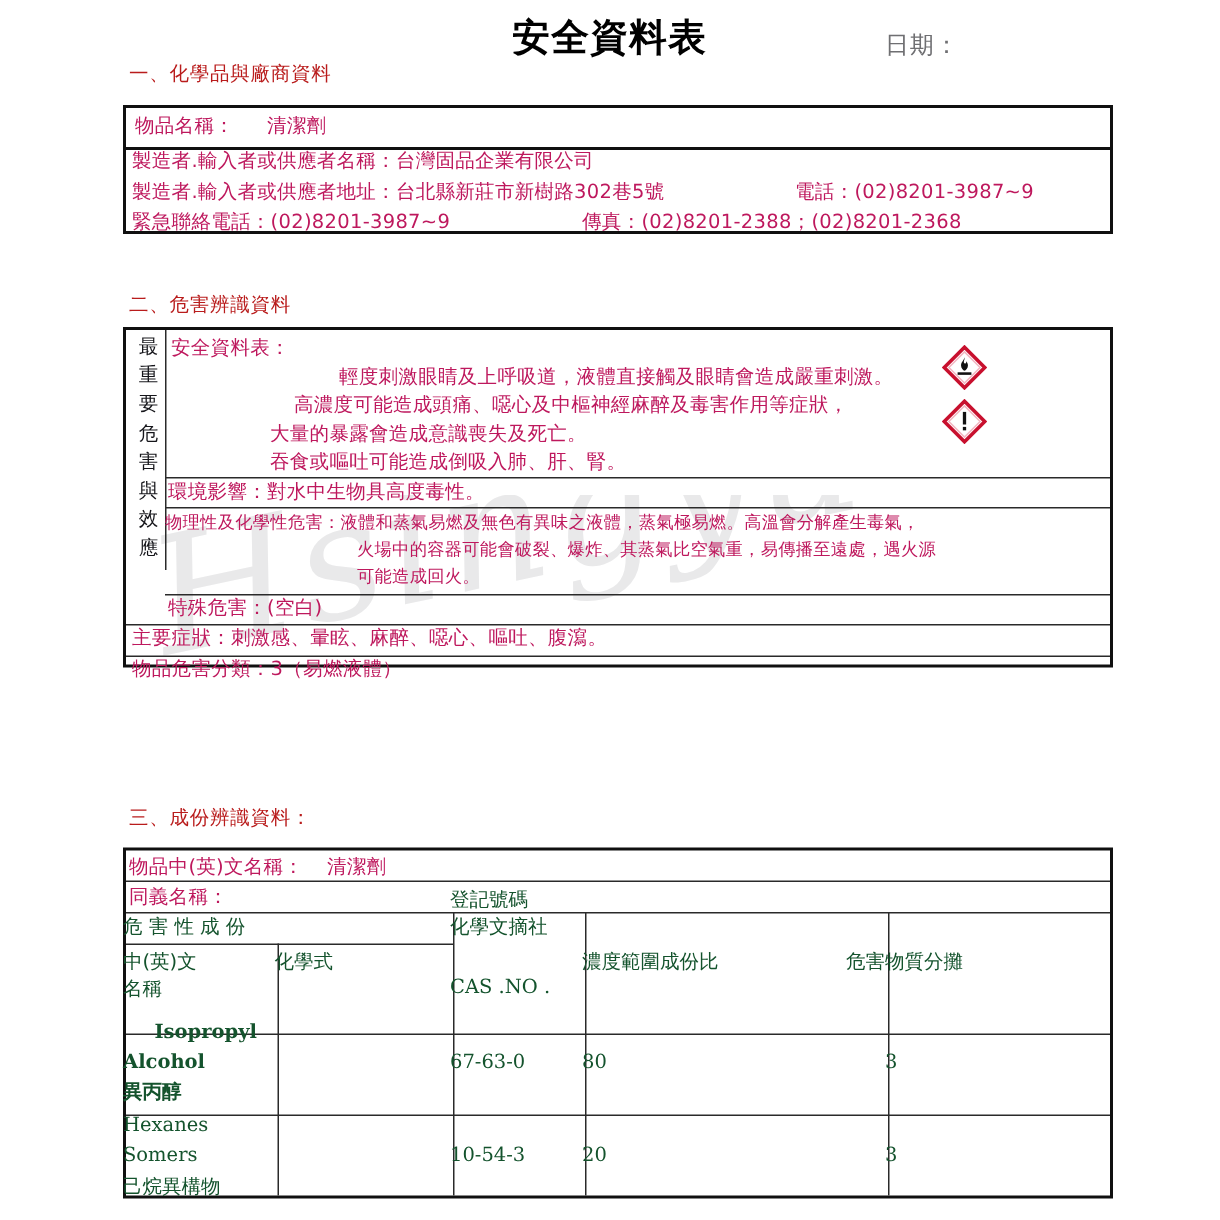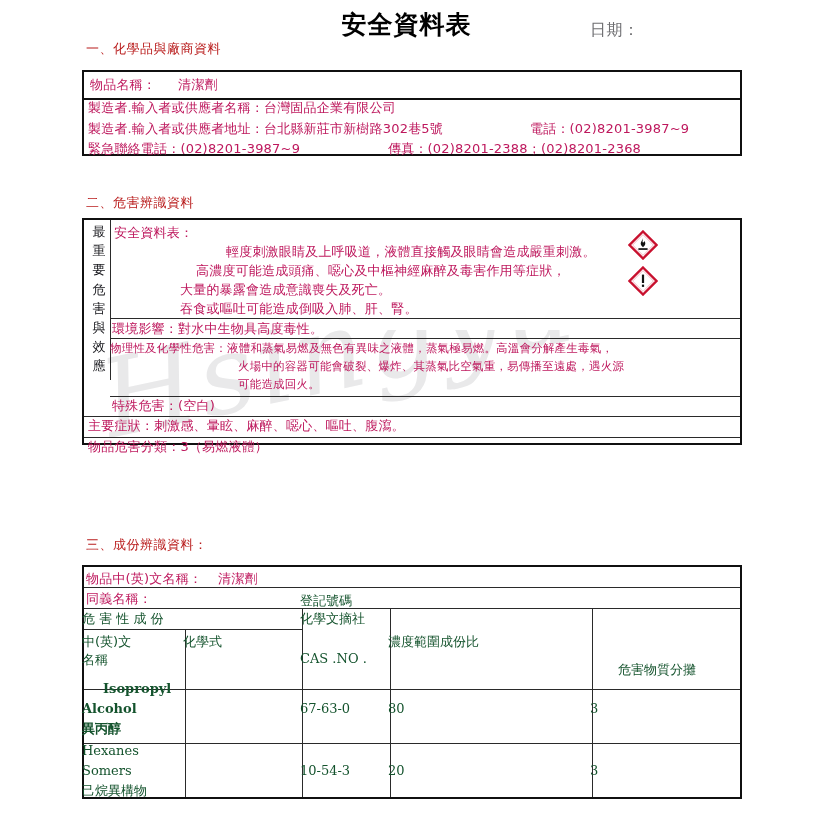--- a/index.html
+++ b/index.html
@@ -263,21 +263,21 @@
 
     <div class="cell-txt" style="left:82px; top:610px; width:218px;">危 害 性 成 份</div>
 
     <div class="cell-txt" style="left:82px; top:633px; width:101px;">中(英)文</div>
     <div class="cell-txt" style="left:82px; top:651px; width:101px;">名稱</div>
     <div class="cell-txt" style="left:183px; top:633px; width:117px;">化學式</div>
     <div class="cell-txt" style="left:300px; top:610px; width:88px;">化學文摘社</div>
     <div class="cell-txt" style="left:300px; top:592px; width:88px;">登記號碼</div>
     <div class="cell-txt serif" style="left:300px; top:650px; width:88px;">CAS .NO .</div>
     <div class="cell-txt" style="left:388px; top:633px; width:202px;">濃度範圍成份比</div>
-    <div class="cell-txt" style="left:618px; top:633px; width:152px;margin-top:28px;">危害物質分攤</div>
+    <div class="cell-txt" style="left:564px; top:633px; width:152px;">危害物質分攤</div>
 
     <div class="cell-txt b serif" style="left:82px; top:680px; width:101px;padding-left:21px;">Isopropyl</div>
     <div class="cell-txt b serif" style="left:82px; top:700px; width:101px;">Alcohol</div>
     <div class="cell-txt b" style="left:82px; top:720px; width:101px;">異丙醇</div>
     <div class="cell-txt" style="left:183px; top:700px; width:117px;"></div>
     <div class="cell-txt serif" style="left:300px; top:700px; width:88px;">67-63-0</div>
     <div class="cell-txt serif" style="left:388px; top:700px; width:202px;">80</div>
     <div class="cell-txt serif" style="left:590px; top:700px; width:152px;">3</div>
 
     <div class="cell-txt serif" style="left:82px; top:742px; width:101px;">Hexanes</div>

